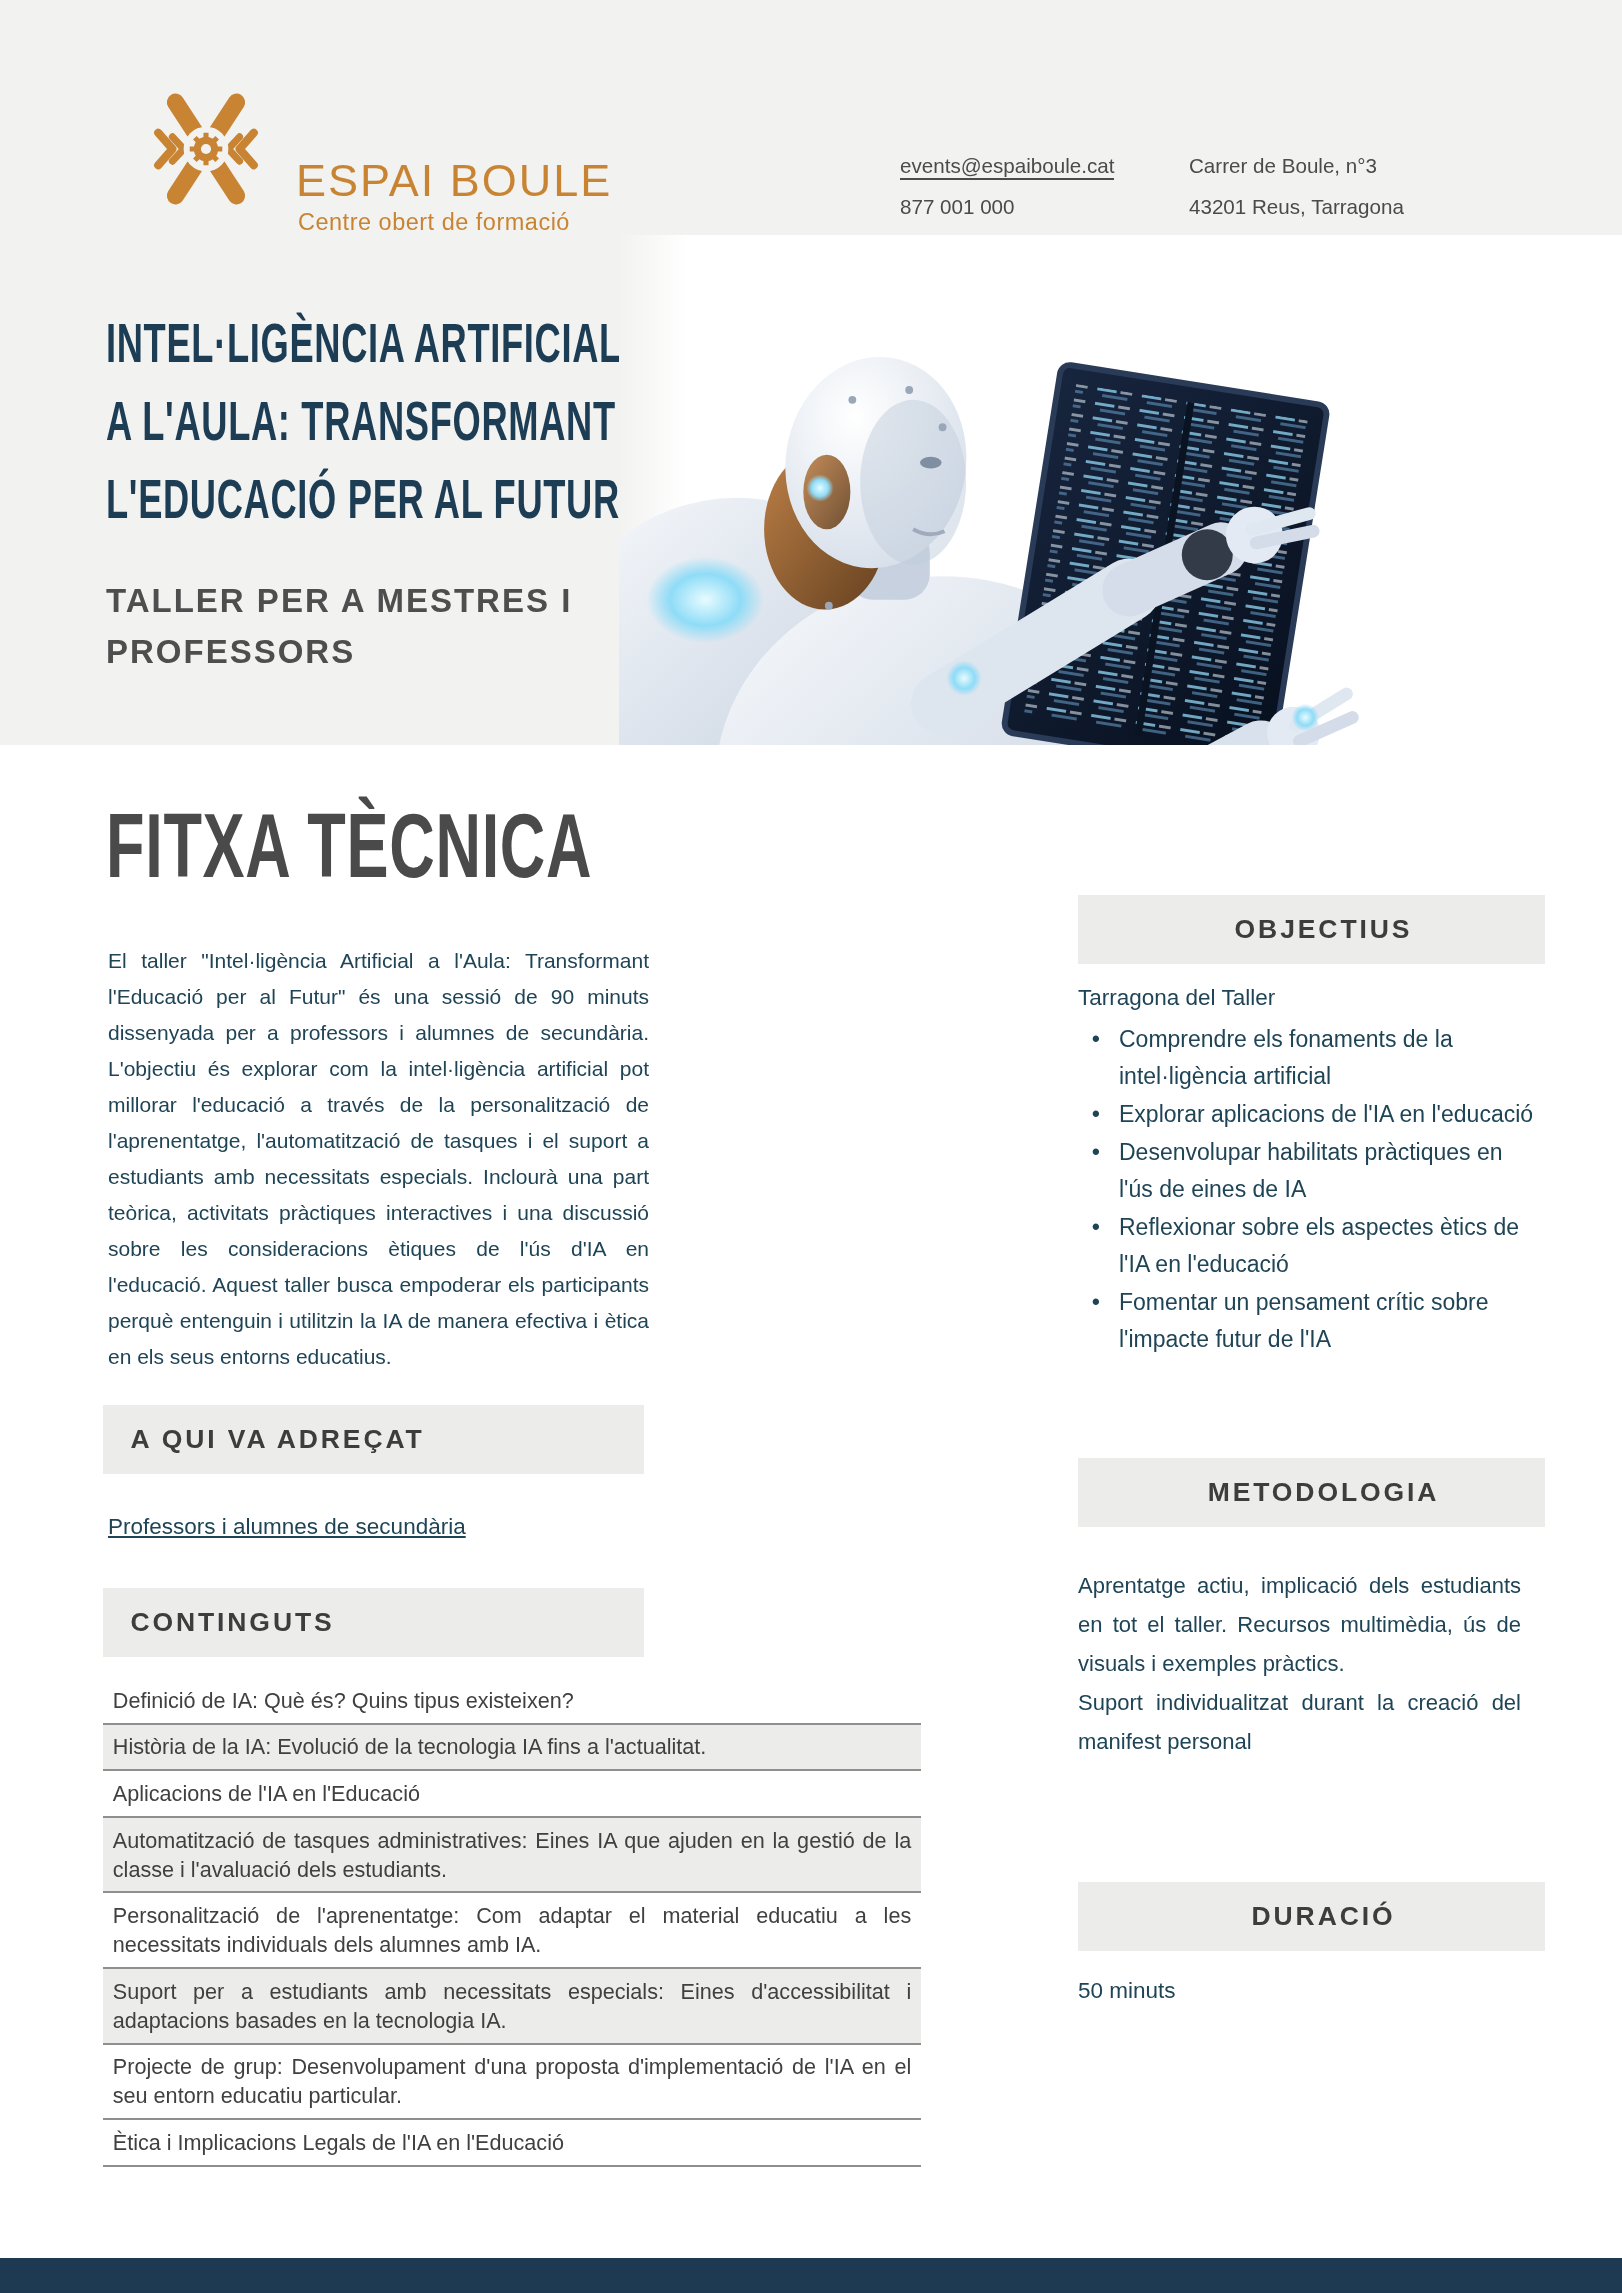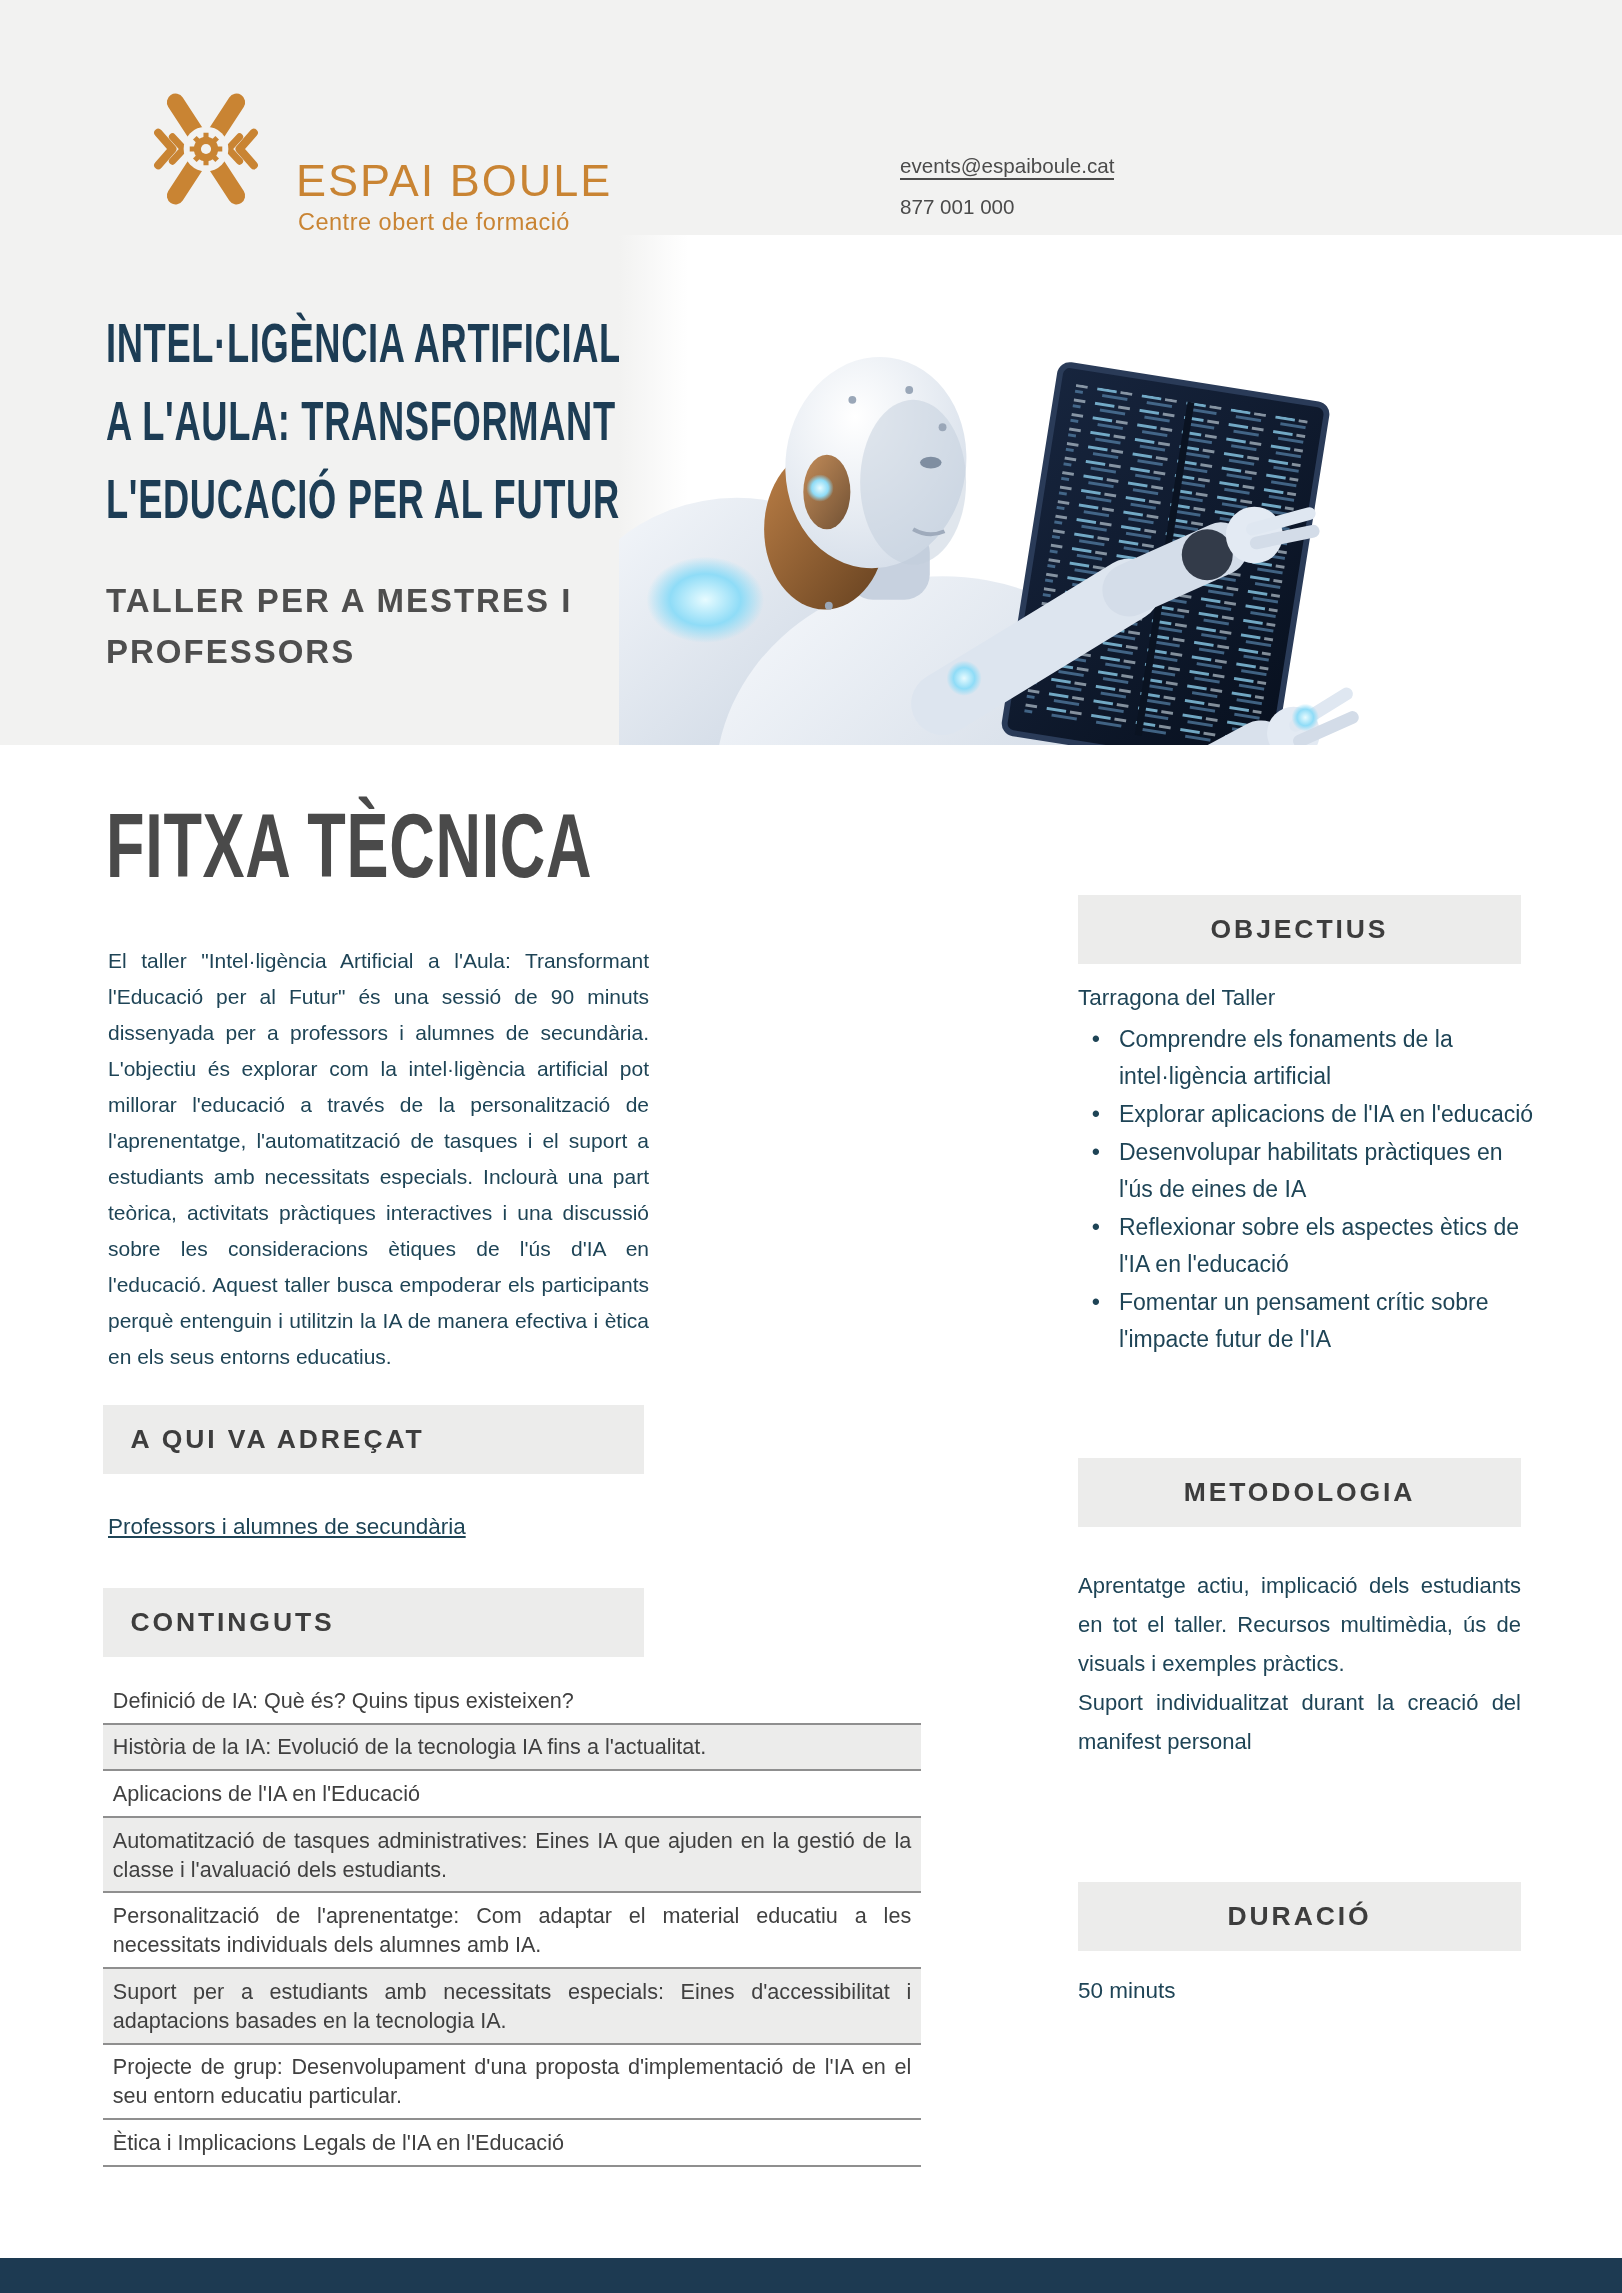--- a/index.html
+++ b/index.html
@@ -23,21 +23,21 @@
   
   .robot-wrap{position:absolute;left:619px;top:235px;width:1003px;height:510px;
     background:linear-gradient(90deg, rgba(242,242,241,1) 0%, #ffffff 69px, #ffffff 100%);}
   
   .fitxa{position:absolute;left:106px;top:792px;height:108px;line-height:108px;
     font-size:90px;font-weight:bold;letter-spacing:1px;color:#4a4a4a;
     transform:scaleX(0.70);transform-origin:left center;white-space:nowrap;}
   .desc{position:absolute;left:108px;top:943px;width:541px;font-size:21px;line-height:36px;
     text-align:justify;color:#1e4456;}
   .bar{position:absolute;background:#ececeb;color:#3d3d3d;font-weight:bold;font-size:26.5px;
-    letter-spacing:2.9px;display:flex;align-items:center;}
+    letter-spacing:2.9px;display:flex;align-items:center;padding-left:24px;}
   .bar.left{justify-content:flex-start;padding-left:27.4px;box-sizing:border-box;}
   .bar.center{justify-content:center;}
   .bar-adrecat{left:103px;top:1405px;width:541px;height:69px;}
   .adrecat-body{position:absolute;left:108px;top:1514px;font-size:22.5px;color:#1e4456;text-decoration:underline;}
   .bar-continguts{left:103px;top:1588px;width:541px;height:69px;}
   .ctable{position:absolute;left:103px;top:1678px;width:818px;}
   .crow{box-sizing:border-box;width:818px;padding:7.8px 9.8px;font-size:21.6px;line-height:29px;
     text-align:justify;color:#404040;border-bottom:2.9px solid #8f8f8f;background:#ffffff;}
   .crow.alt{background:#ececeb;}
   
@@ -82,20 +82,24 @@
       <circle cx="60" cy="60" r="5" fill="#f2f2f1"></circle>
     </svg>
   </div>
   <div class="brand">ESPAI BOULE</div>
   <div class="tagline">Centre obert de formació</div>
 
   <div class="contact">
     <div><span class="email">events@espaiboule.cat</span></div>
     <div>877 001 000</div>
     <div>www.espaiboule.cat</div>
+  </div>
+  <div class="address">
+    <div>Carrer de Boule, n°3</div>
+    <div>43201 Reus, Tarragona</div>
   </div>
 
   <div class="title">
     <div class="tline">INTEL·LIGÈNCIA ARTIFICIAL</div>
     <div class="tline">A L'AULA: TRANSFORMANT</div>
     <div class="tline">L'EDUCACIÓ PER AL FUTUR</div>
   </div>
   <div class="subtitle">
     <div class="sline">TALLER PER A MESTRES I</div>
     <div class="sline">PROFESSORS</div>

